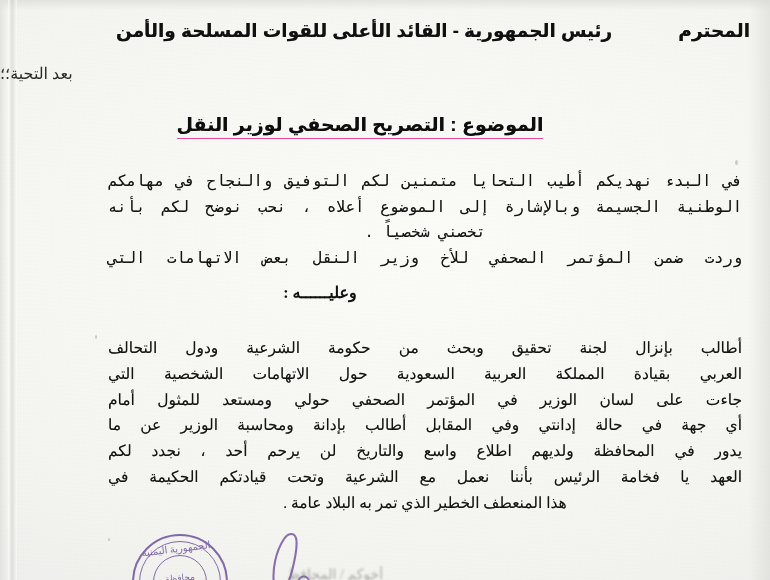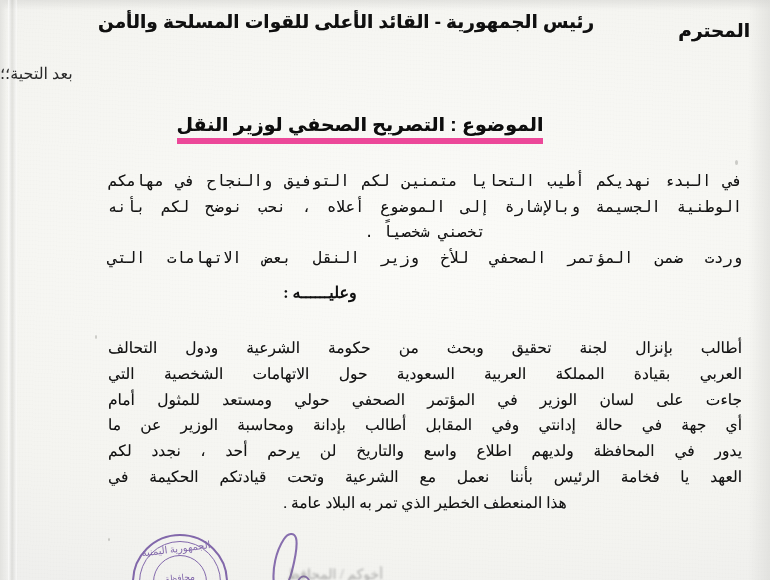--- a/index.html
+++ b/index.html
@@ -63,25 +63,25 @@
   #content {
     position: absolute;
     inset: 0;
     color: #151515;
   }
 
   
   .header-row {
     position: absolute;
     top: 2px;
-    left: 98px;
+    left: 116px;
     right: 20px;
     display: flex;
     flex-direction: row-reverse;
-    align-items: center;
+    align-items: flex-end;
     justify-content: space-between;
   }
   .header-title {
     font-family: "Liberation Sans", "DejaVu Sans", sans-serif;
     font-weight: 700;
     font-size: 18.5px;
     line-height: 1.18;
     letter-spacing: -0.2px;
     white-space: nowrap;
     color: #101010;
@@ -122,21 +122,21 @@
     width: 100%;
     text-align: center;
     padding-right: 50px;
     box-sizing: border-box;
   }
   .subject-text {
     font-family: "Liberation Sans", "DejaVu Sans", sans-serif;
     font-weight: 700;
     font-size: 19px;
     color: #0d0d0d;
-    border-bottom: 6px solid #ec4899;
+    border-bottom: 1px solid #ec4899;
     padding-bottom: 2px;
     display: inline-block;
     text-shadow: 0 0 .6px rgba(0,0,0,.5);
   }
 
   
   .para {
     position: absolute;
     left: 108px;
     right: 28px;

